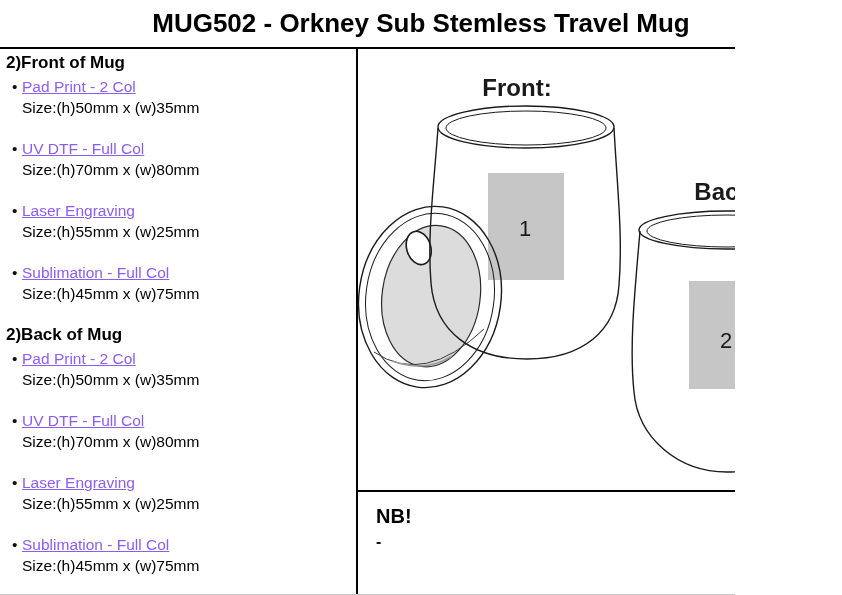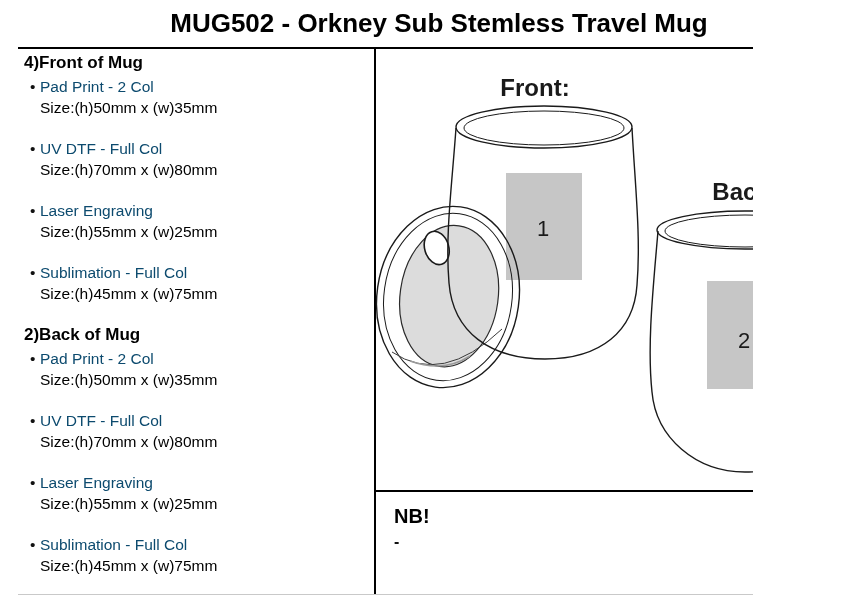--- a/index.html
+++ b/index.html
@@ -1,33 +1,33 @@
 <!DOCTYPE html>
 <html><head>
 <meta charset="utf-8">
 <style>
   html,body { margin:0; padding:0; background:#fff; }
   .page {
     position:relative; width:735px; height:595px; background:#ffffff;
-    font-family:"Liberation Sans", sans-serif; color:#111; overflow:hidden;margin-left:18px;
+    font-family:"Liberation Sans", sans-serif; color:#111; overflow:hidden;
   }
   .title {
     position:absolute; top:8px; left:0; width:842px; text-align:center;
     font-size:26px; font-weight:bold; color:#000;
   }
   .hline-top { position:absolute; top:47px; left:0; width:842px; height:0; border-top:2px solid #000; }
   .vline { position:absolute; left:356px; top:47px; height:548px; width:0; border-left:2px solid #000; }
   .nb-divider { position:absolute; top:490px; left:358px; width:484px; height:0; border-top:2px solid #000; }
   .hline-bottom { position:absolute; bottom:0; left:0; width:842px; height:0; border-top:1px solid #c9c9c9; }
 
   .left-panel { position:absolute; left:6px; top:52px; width:346px; }
   .sec-heading { font-size:17px; font-weight:bold; line-height:22px; margin-bottom:2px; color:#000; }
   .spec-item { position:relative; padding-left:16px; line-height:21px; font-size:15.5px; margin-bottom:20px; }
   .bullet { position:absolute; left:6px; top:0; }
-  .method { color:#0c4a6e; }
+  .method { color:#8b5cf6;text-decoration:underline; }
   .size { color:#000000; }
 
   .diagram-svg { position:absolute; left:356px; top:48px; }
   .ln  { fill:none; stroke:#1a1a1a; stroke-width:1.4; }
   .ln-thin { fill:none; stroke:#1a1a1a; stroke-width:1; }
   .arc-dark { fill:none; stroke:#3a3a3a; stroke-width:1; }
   .arc-gray { fill:none; stroke:#9a9a9a; stroke-width:1.5; }
   .svg-label { font-family:"Liberation Sans", sans-serif; font-weight:bold; font-size:24px; fill:#1a1a1a; }
   .svg-num { font-family:"Liberation Sans", sans-serif; font-size:22px; fill:#1a1a1a; }
 
@@ -42,21 +42,21 @@
 
 <div class="page">
 
   <div class="title">MUG502 - Orkney Sub Stemless Travel Mug</div>
   <div class="hline-top"></div>
   <div class="vline"></div>
 
   <div class="left-panel">
 
     <div class="section">
-      <div class="sec-heading">4)Front of Mug</div>
+      <div class="sec-heading">2)Front of Mug</div>
 
       <div class="spec-item">
         <span class="bullet">•</span>
         <div class="method">Pad Print - 2 Col</div>
         <div class="size">Size:(h)50mm x (w)35mm</div>
       </div>
 
       <div class="spec-item">
         <span class="bullet">•</span>
         <div class="method">UV DTF - Full Col</div>

